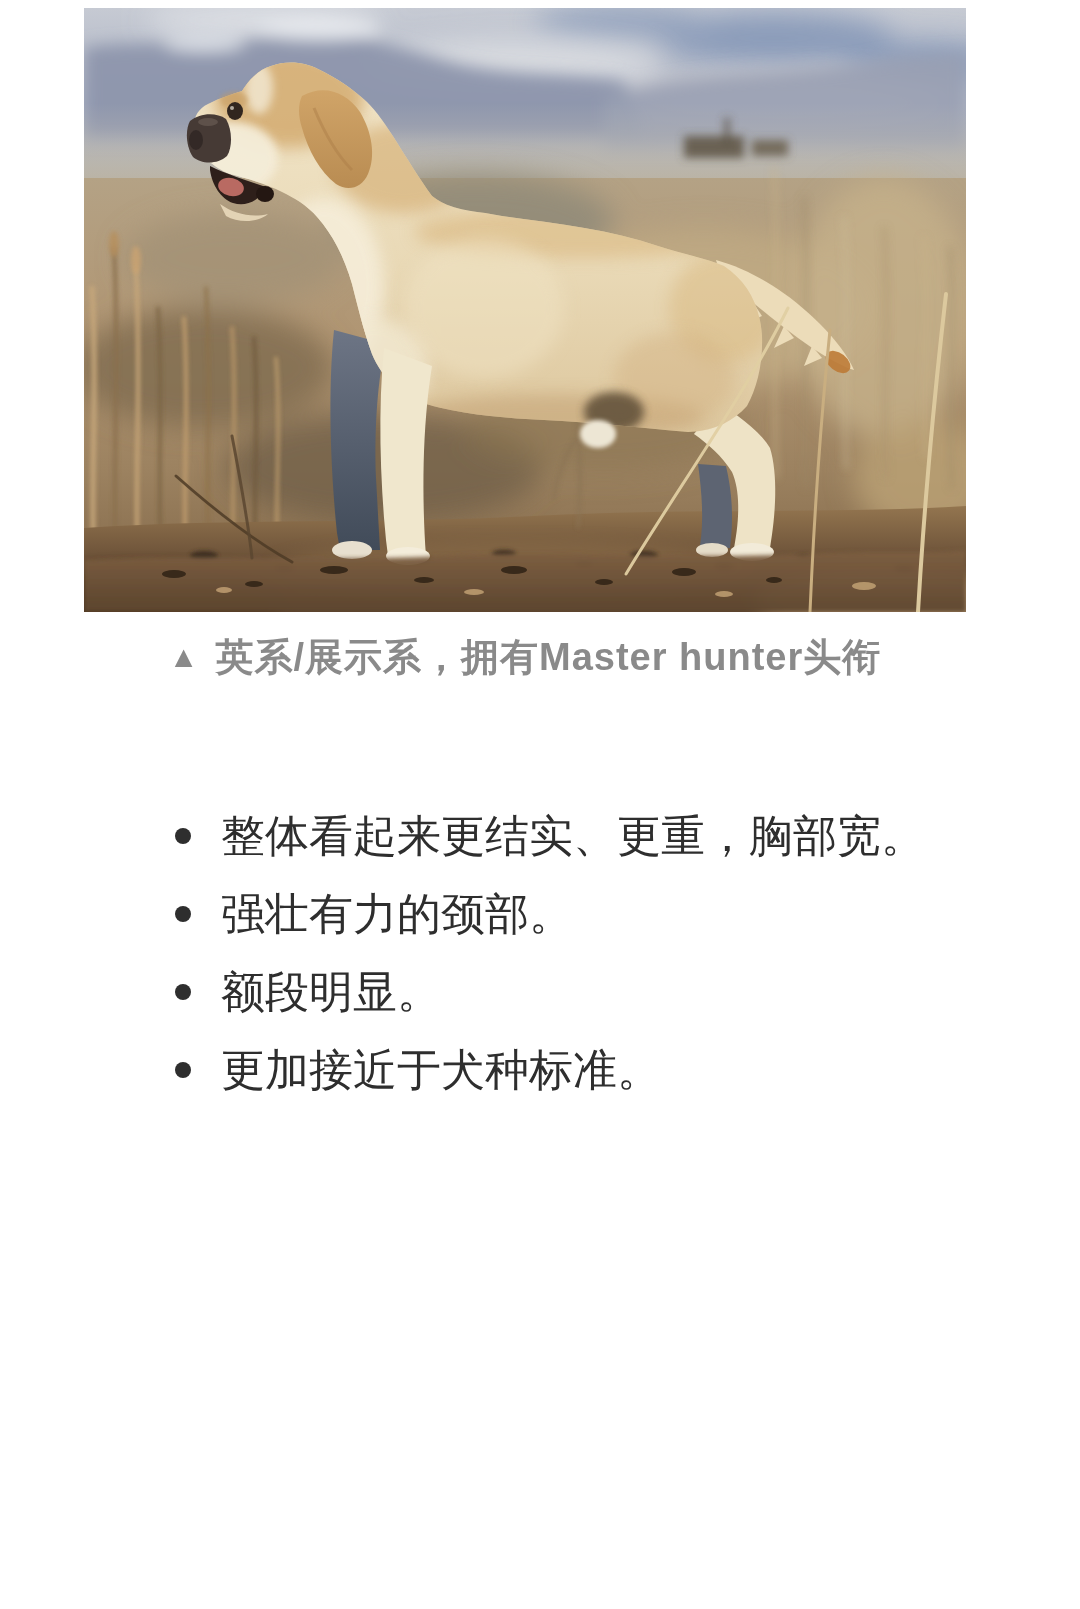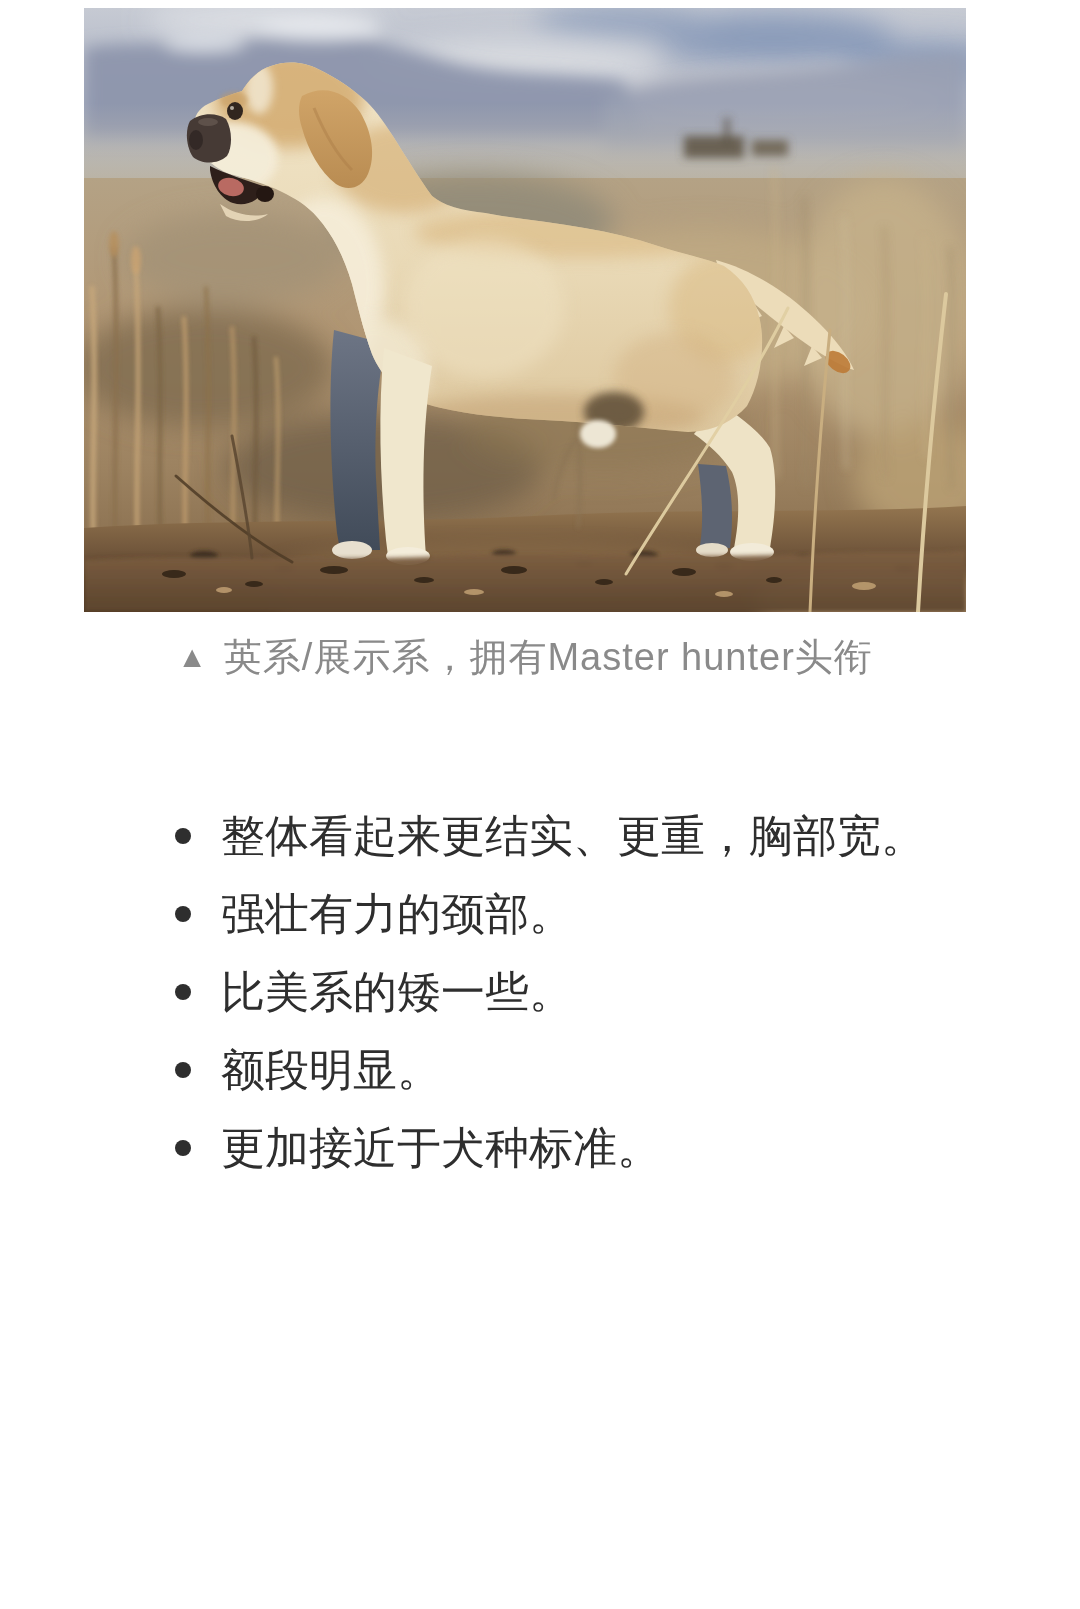--- a/index.html
+++ b/index.html
@@ -7,21 +7,21 @@
     width:1080px;height:1609px;background:#ffffff;position:relative;overflow:hidden;
     font-family:"Liberation Sans","DejaVu Sans",sans-serif;
   }
   .photo{
     position:absolute;left:84px;top:8px;width:882px;height:604px;margin:0;
     overflow:hidden;background:#b3a78f;
   }
   .photo svg{display:block;width:100%;height:100%;}
   .caption{
     position:absolute;left:84px;top:634px;width:882px;text-align:center;
-    font-size:38px;line-height:46px;color:#8a8a8a;letter-spacing:1px;white-space:nowrap;
+    font-size:38px;line-height:46px;color:#8a8a8a;letter-spacing:1px;white-space:nowrap;font-weight:bold;
   }
   .cap-marker{font-size:30px;margin-right:16px;position:relative;top:-3px;}
   .points{
     position:absolute;left:205px;top:781px;width:708px;margin:16px;padding:0;
     list-style:none;font-size:44px;line-height:78px;color:#2e2e2e;
   }
   .points li{position:relative;}
   .points li::before{
     content:"";position:absolute;left:-46px;top:31px;width:16px;height:16px;
     border-radius:50%;background:#2e2e2e;
@@ -271,16 +271,15 @@
   </svg>
 </figure>
 
 <div class="caption">
   <span class="cap-marker">▲</span><span>英系/展示系，拥有Master hunter头衔</span>
 </div>
 
 <ul class="points">
   <li>整体看起来更结实、更重，胸部宽。</li>
   <li>强壮有力的颈部。</li>
-  <li>比美系的矮一些。</li>
   <li>额段明显。</li>
   <li>更加接近于犬种标准。</li>
 </ul>
 
 </body></html>

